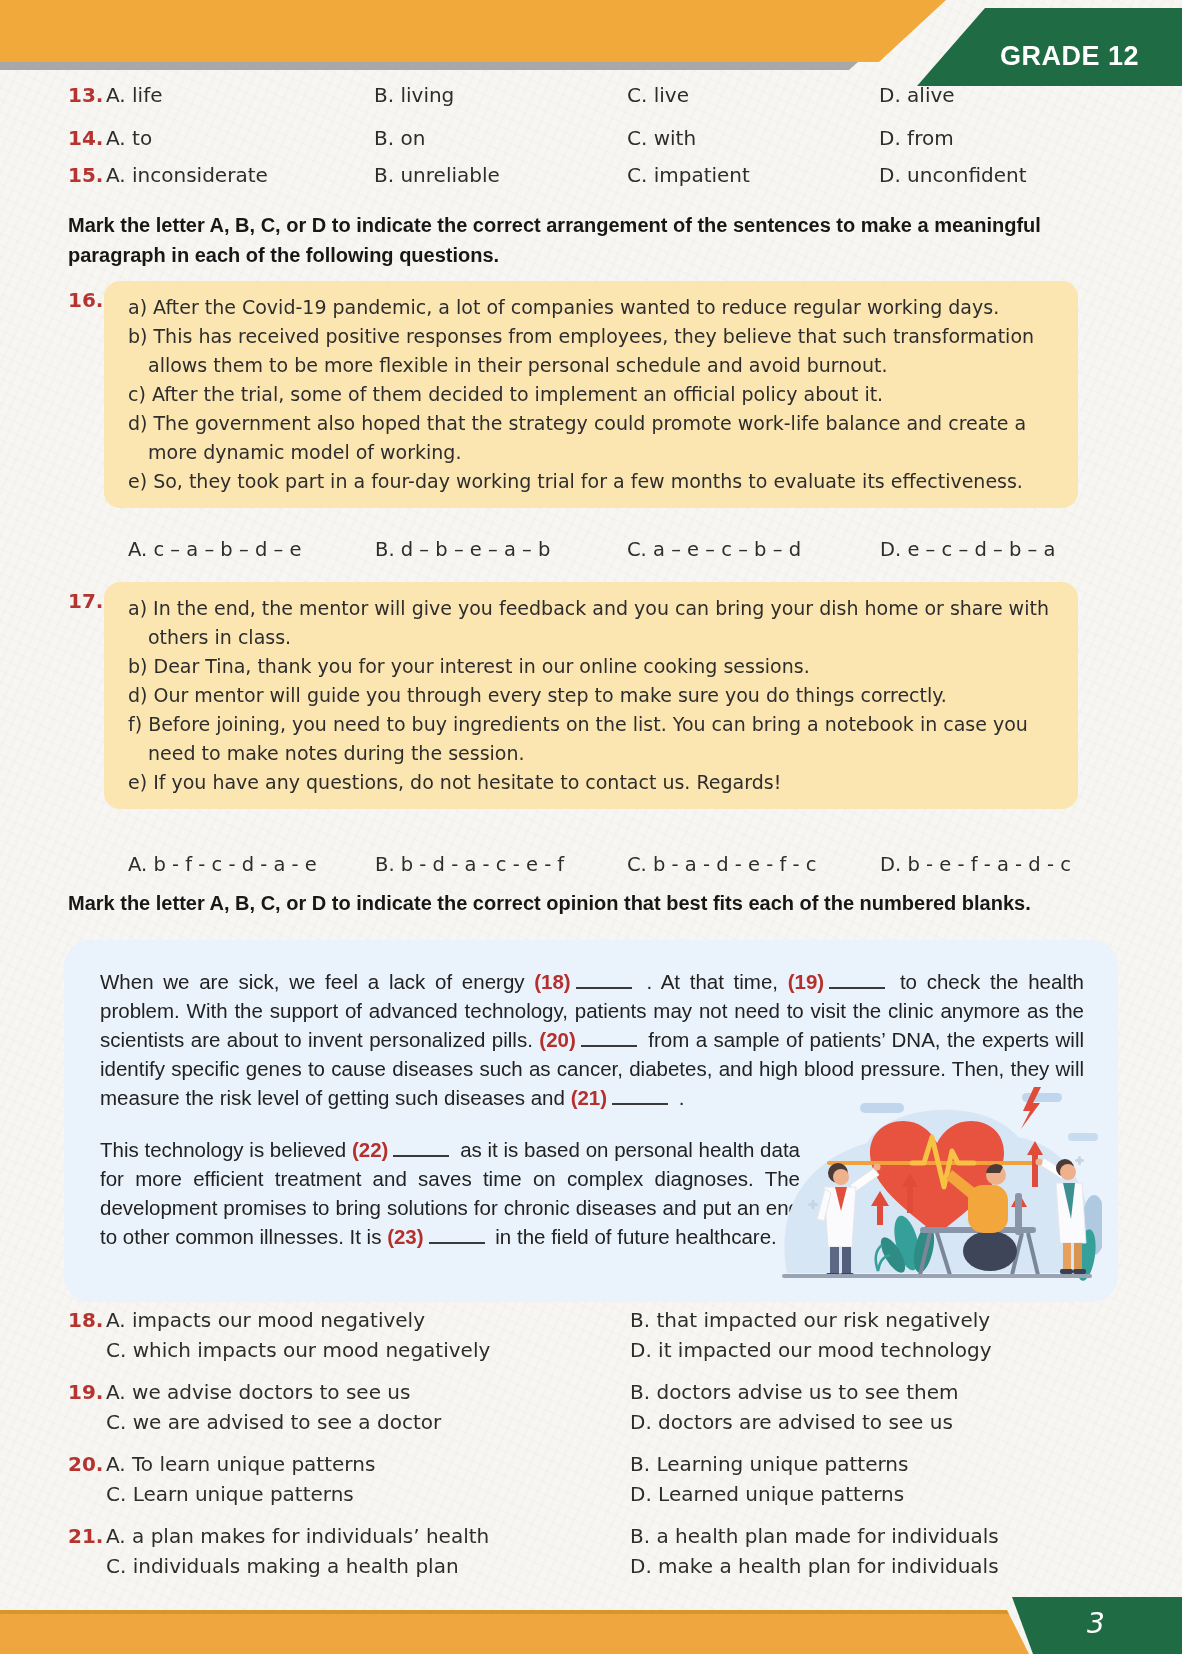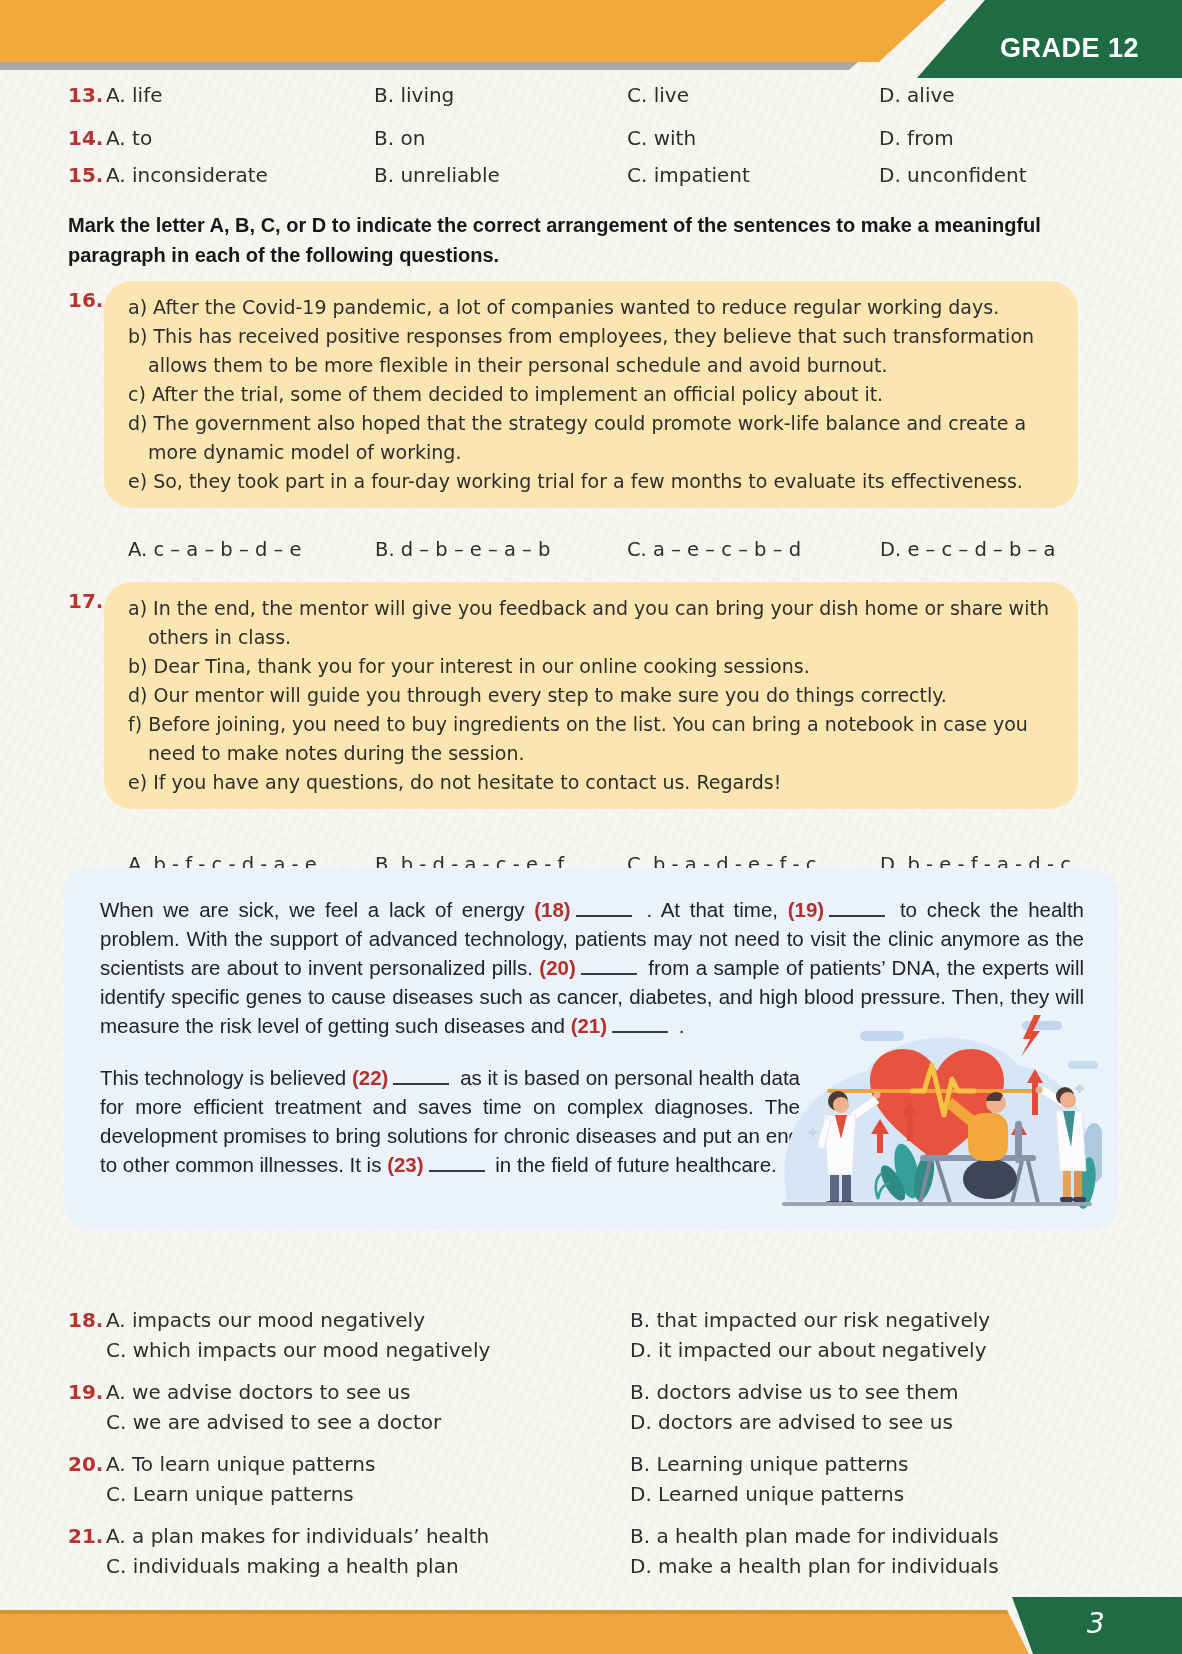--- a/index.html
+++ b/index.html
@@ -9,39 +9,39 @@
       repeating-linear-gradient(115deg, rgba(0,0,0,0.012) 0 3px, rgba(255,255,255,0) 3px 9px),
       repeating-linear-gradient(25deg, rgba(0,0,0,0.010) 0 2px, rgba(255,255,255,0) 2px 11px),
       #F7F6F2;
     font-family:"DejaVu Sans", sans-serif;color:#2D2D2D;
   }
   
   .header-orange{position:absolute;top:0;left:0;width:946px;height:62px;background:#F2A93C;
     clip-path:polygon(0 0,946px 0,879px 62px,0 62px);}
   .header-gray{position:absolute;top:62px;left:0;width:858px;height:8px;background:#A8A8A8;
     clip-path:polygon(0 0,100% 0,calc(100% - 9px) 100%,0 100%);}
-  .header-green{position:absolute;top:0;left:917px;width:265px;height:78px;background:#1E6B44;
+  .header-green{position:absolute;top:8px;left:917px;width:265px;height:78px;background:#1E6B44;
     clip-path:polygon(68px 0,265px 0,265px 78px,0 78px);}
   .grade-label{position:absolute;left:83px;top:33px;width:160px;color:#fff;
     font-family:"Liberation Sans",sans-serif;font-weight:900;font-size:27px;letter-spacing:.5px;white-space:nowrap;}
   
   .num{color:#B5342F;font-weight:bold;}
   .mcq-row{position:absolute;left:68px;display:grid;grid-template-columns:38px 268px 253px 252px auto;
     font-size:20px;line-height:28px;white-space:nowrap;}
   .opt-row{position:absolute;left:128px;display:grid;grid-template-columns:247px 252px 253px auto;
     font-size:19.5px;line-height:26px;white-space:nowrap;}
   .instruction{position:absolute;left:68px;width:1040px;
     font-family:"Liberation Sans",sans-serif;font-weight:800;font-size:20px;line-height:30px;color:#171717;}
   
   .qnum{position:absolute;left:68px;font-size:20px;}
-  .ybox{position:absolute;left:104px;width:974px;background:#FBE5B1;border-radius:28px;
+  .ybox{position:absolute;left:104px;width:974px;background:#FBE5B1;border-radius:16px;
     padding:12px 20px 12px 24px;box-sizing:border-box;}
   .ybox p{margin:0;font-size:19px;line-height:29px;padding-left:20px;text-indent:-20px;}
   
-  .bluebox{position:absolute;left:64px;top:868px;width:1054px;height:362px;background:#EAF2FB;
+  .bluebox{position:absolute;left:64px;top:940px;width:1054px;height:362px;background:#EAF2FB;
     border-radius:26px;box-sizing:border-box;padding:27px 34px 20px 36px;
     font-family:"Liberation Sans",sans-serif;font-size:20.5px;line-height:29px;color:#222;}
   .p1{width:984px;text-align:justify;}
   .p2{width:700px;margin-top:23px;text-align:justify;}
   .marker{color:#B5302C;font-weight:bold;}
   .blank{display:inline-block;width:56px;height:13px;border-bottom:2px solid #3a3a3a;margin:0 5px;}
   .illus{position:absolute;right:16px;bottom:12px;}
   
   .mcq2{position:absolute;left:68px;display:grid;grid-template-columns:38px 524px auto;
     grid-auto-rows:30px;font-size:20px;line-height:28px;white-space:nowrap;}
@@ -197,21 +197,21 @@
 
       <rect x="10" y="199" width="310" height="4" rx="2" fill="#9AA3B3"></rect>
     </svg>
   </div>
 
   <div class="mcq2" style="top:1306px">
     <span class="num">18.</span>
     <span class="cA">A. impacts our mood negatively</span>
     <span class="cB">B. that impacted our risk negatively</span>
     <span class="cC">C. which impacts our mood negatively</span>
-    <span class="cD">D. it impacted our about negatively</span>
+    <span class="cD">D. it impacted our mood technology</span>
   </div>
   <div class="mcq2" style="top:1378px">
     <span class="num">19.</span>
     <span class="cA">A. we advise doctors to see us</span>
     <span class="cB">B. doctors advise us to see them</span>
     <span class="cC">C. we are advised to see a doctor</span>
     <span class="cD">D. doctors are advised to see us</span>
   </div>
   <div class="mcq2" style="top:1450px">
     <span class="num">20.</span>

